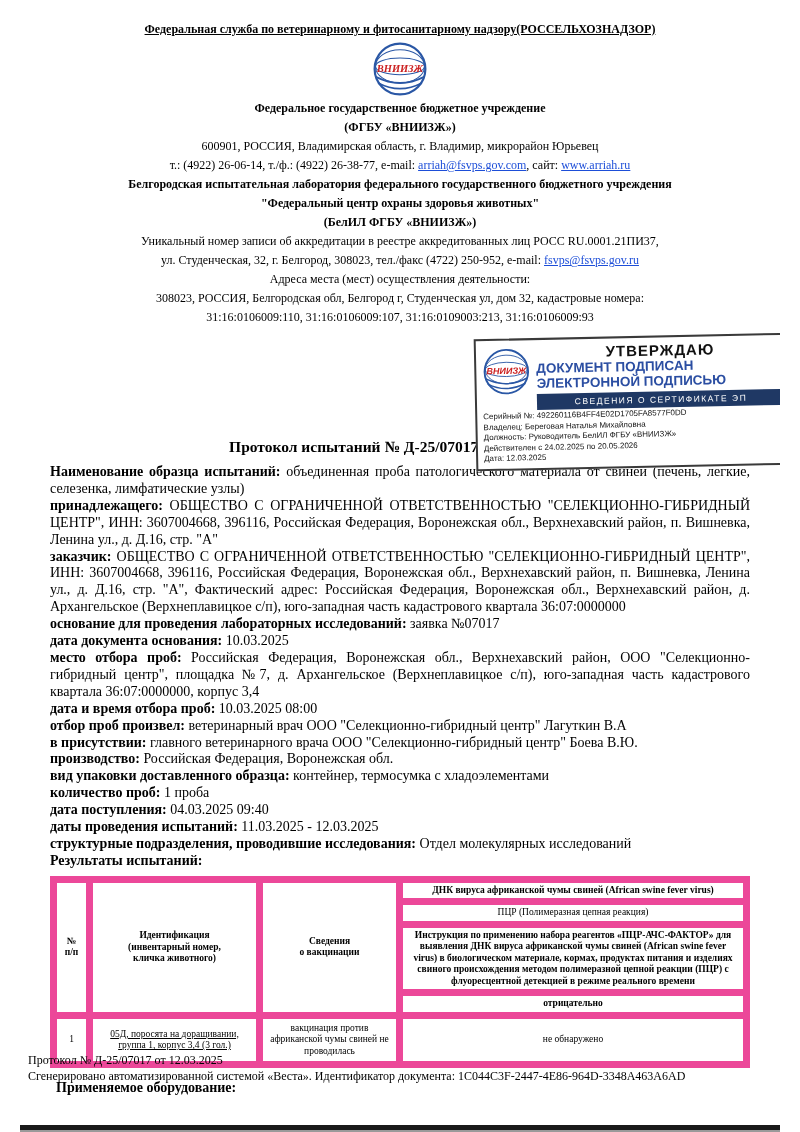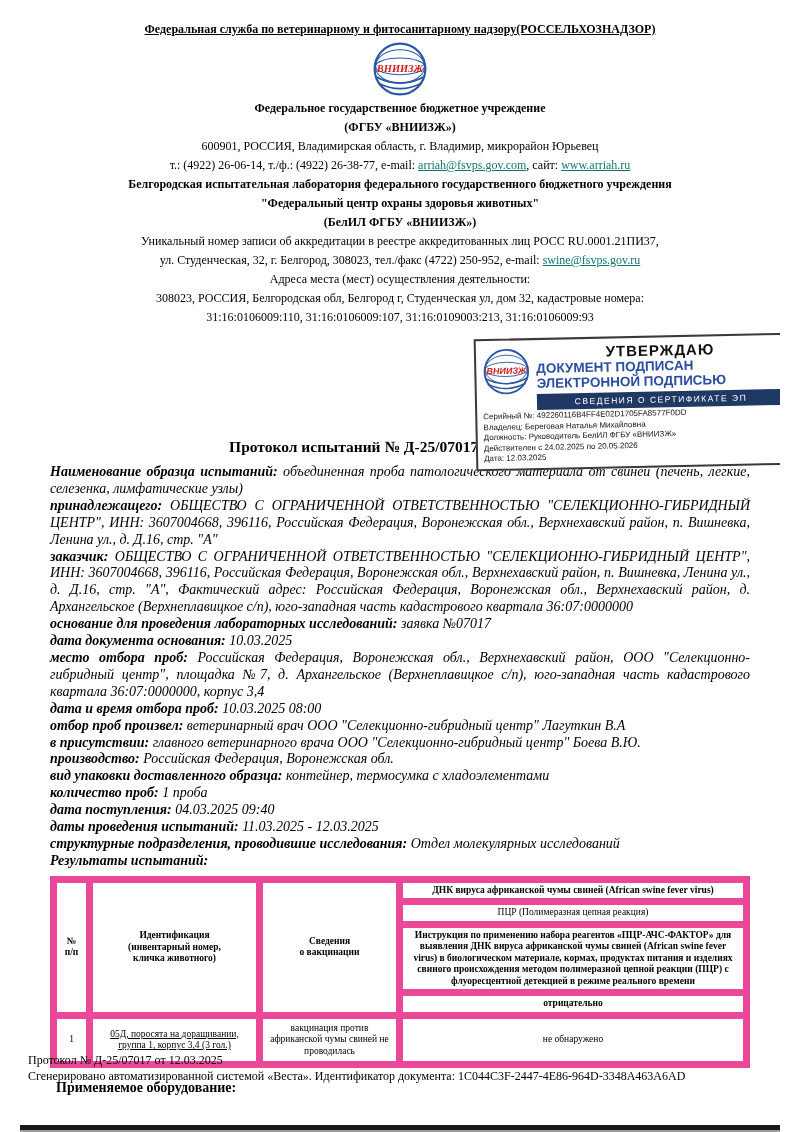--- a/index.html
+++ b/index.html
@@ -8,21 +8,21 @@
   .page {
     width:760px; height:1132px; margin:0 auto; background:#fff;
     font-family:"Liberation Serif","DejaVu Serif",serif; color:#000;
     position:relative; overflow:hidden; padding:20px 30px 0;
   }
   .hline { text-align:center; font-size:12px; line-height:19px; }
   .bold { font-weight:bold; }
   .underline { text-decoration:underline; }
   .logo-row { text-align:center; height:60px; padding-top:2px; }
   .main-logo { width:56px; height:56px; }
-  a.link { color:#0f766e; text-decoration:underline; cursor:pointer; }
+  a.link { color:#1d4ed8; text-decoration:underline; cursor:pointer; }
 
   
   .stamp {
     position:absolute; left:455px; top:336px; width:318px;
     background:#fff; border:2px solid #3a3a3a; transform:rotate(-1.2deg);
     padding:4px 6px 5px; font-family:"Liberation Sans","DejaVu Sans",sans-serif;
   }
   .stamp-top { display:flex; gap:6px; align-items:flex-start; }
   .stamp-logo { width:48px; height:48px; flex:none; margin-top:3px; }
   .stamp-right { flex:1; min-width:0; }
@@ -30,21 +30,21 @@
   .stamp-signed { color:#2b4ea2; font-weight:bold; font-size:13.5px; line-height:15px; }
   .stamp-bar {
     background:#1f3864; color:#fff; font-size:8.5px; letter-spacing:1.5px;
     text-align:center; padding:3px 0; margin-top:3px;
   }
   .stamp-small { font-size:8px; line-height:9.6px; color:#111; margin-top:1px; }
 
   .doc-title { text-align:center; font-size:15.5px; font-weight:bold; margin-top:109px; line-height:22px; }
 
   .fields { margin-top:6px; }
-  .field { font-size:14px; line-height:16.9px; text-align:justify;font-style:italic; }
+  .field { font-size:14px; line-height:16.9px; text-align:justify; }
 
   table.results {
     width:100%; border-collapse:collapse; margin-top:6px; table-layout:fixed;
     font-size:9.5px; line-height:11.5px;
   }
   .results td { border:7px solid #ec4899; text-align:center; vertical-align:middle; padding:2px 4px; }
   .pre { white-space:pre-line; }
   .rh { height:19px; }
   .res-instruction { padding:3px 14px;border-radius:13px; }
   .id-cell { padding:3px 20px;text-decoration:underline; }
@@ -78,21 +78,21 @@
     <div class="hline bold">(ФГБУ «ВНИИЗЖ»)</div>
     <div class="hline">600901, РОССИЯ, Владимирская область, г. Владимир, микрорайон Юрьевец</div>
     <div class="hline">
       <span>т.: (4922) 26-06-14, т./ф.: (4922) 26-38-77, e-mail: </span><a class="link">arriah@fsvps.gov.com</a><span>, сайт: </span><a class="link">www.arriah.ru</a>
     </div>
     <div class="hline bold">Белгородская испытательная лаборатория федерального государственного бюджетного учреждения</div>
     <div class="hline bold">"Федеральный центр охраны здоровья животных"</div>
     <div class="hline bold">(БелИЛ ФГБУ «ВНИИЗЖ»)</div>
     <div class="hline">Уникальный номер записи об аккредитации в реестре аккредитованных лиц РОСС RU.0001.21ПИ37,</div>
     <div class="hline">
-      <span>ул. Студенческая, 32, г. Белгород, 308023, тел./факс (4722) 250-952, e-mail: </span><a class="link">swine@fsvps.gov.ru</a>
+      <span>ул. Студенческая, 32, г. Белгород, 308023, тел./факс (4722) 250-952, e-mail: </span><a class="link">fsvps@fsvps.gov.ru</a>
     </div>
     <div class="hline">Адреса места (мест) осуществления деятельности:</div>
     <div class="hline">308023, РОССИЯ, Белгородская обл, Белгород г, Студенческая ул, дом 32, кадастровые номера:</div>
     <div class="hline">31:16:0106009:110, 31:16:0106009:107, 31:16:0109003:213, 31:16:0106009:93</div>
   </div>
 
   <div class="stamp">
     <div class="stamp-top">
       <svg class="stamp-logo" viewBox="0 0 64 64">
         <circle cx="32" cy="32" r="29" fill="#ffffff" stroke="#2a57a5" stroke-width="2.5"></circle>

